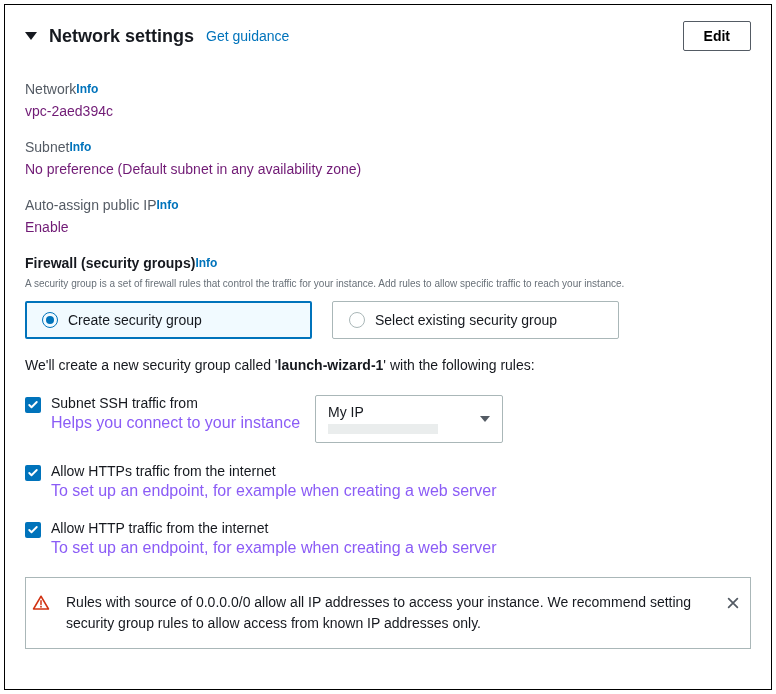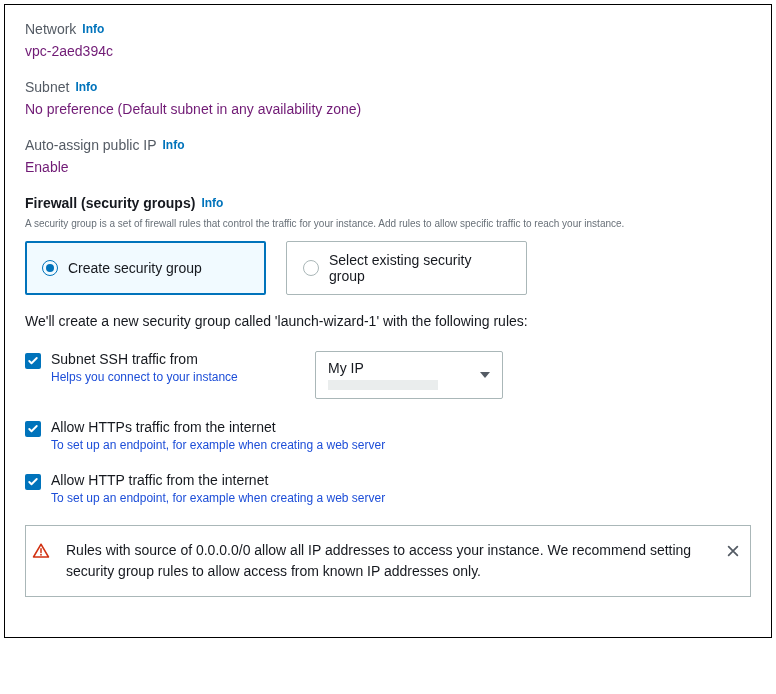--- a/index.html
+++ b/index.html
@@ -6,54 +6,62 @@
 body{font-family:"Amazon Ember","Helvetica Neue",Arial,sans-serif;font-size:14px;color:#16191f;background:#fff;padding:4px}
 .panel{border:1px solid #000;padding:16px 20px 20px 20px;width:768px}
 .panel-header{display:flex;align-items:center;justify-content:space-between;margin-bottom:30px}
 .panel-header-left{display:flex;align-items:center;gap:8px}
 .caret-down{display:inline-block;width:0;height:0;border-left:6px solid transparent;border-right:6px solid transparent;border-top:8px solid #16191f;margin-right:4px}
 .panel-title{font-size:18px;font-weight:700}
 .link{color:#0073bb;font-size:12px;font-weight:700;cursor:pointer}
 .link.guidance{font-size:14px;font-weight:400;margin-left:4px}
 .edit-btn{background:#fff;border:1px solid #545b64;padding:6px 20px;font-size:14px;font-weight:700;cursor:pointer;border-radius:2px}
 .field{margin-bottom:20px}
-.field-label{color:#545b64;font-size:14px;margin-bottom:6px;display:flex;align-items:center;gap:6px}
+.field-label{color:#545b64;font-size:14px;margin-bottom:6px;display:flex;align-items:center;}
 .field-label.bold{color:#16191f;font-weight:700}
 .field-value{color:#701a75;font-size:14px}
 .field-desc{color:#687078;font-size:10px;margin-top:4px;line-height:1.4}
 .radio-group{display:flex;gap:20px;margin-top:10px;margin-bottom:18px}
-.radio-btn{display:flex;align-items:center;gap:10px;border:1px solid #aab7b8;padding:10px 16px;width:241px;cursor:pointer;background:#fff;border-radius:2px;font-size:14px}
+.radio-btn{display:flex;align-items:center;gap:10px;border:1px solid #aab7b8;padding:10px 16px;width:287px;cursor:pointer;background:#fff;border-radius:2px;font-size:14px}
 .radio-btn.selected{border:2px solid #0073bb;background:#f1faff;padding:9px 15px}
 .radio-circle{width:16px;height:16px;border:1px solid #aab7b8;border-radius:50%;display:inline-flex;align-items:center;justify-content:center;flex-shrink:0}
 .radio-btn.selected .radio-circle{border:1px solid #0073bb}
 .radio-dot{width:8px;height:8px;background:#0073bb;border-radius:50%}
 .sg-text{font-size:14px;margin-bottom:22px}
-.sg-text b{font-weight:400}
+.sg-text b{font-weight:700}
 .check-row{display:flex;align-items:flex-start;gap:10px;margin-bottom:20px}
 .check-left{display:flex;align-items:flex-start;gap:10px;width:280px}
 .checkbox{width:16px;height:16px;background:#0073bb;border-radius:2px;display:inline-flex;align-items:center;justify-content:center;flex-shrink:0;margin-top:2px;cursor:pointer}
 .checkbox svg{width:12px;height:12px}
 .check-content{flex:1}
 .check-label{font-size:14px;color:#16191f}
-.check-desc{font-size:12px;color:#1d4ed8;margin-top:3px}
+.check-desc{font-size:16px;color:#8b5cf6;margin-top:3px}
 .select-box{border:1px solid #aab7b8;padding:8px 12px;width:188px;display:flex;align-items:center;justify-content:space-between;cursor:pointer;border-radius:2px;background:#fff}
 .select-value{font-size:14px}
 .select-sub{height:10px;width:110px;background:#eaeded;margin-top:4px}
 .triangle-down{width:0;height:0;border-left:5px solid transparent;border-right:5px solid transparent;border-top:6px solid #545b64}
 .alert{border:1px solid #aab7b8;padding:14px 6px;display:flex;align-items:flex-start;gap:16px;}
 .alert-icon{flex-shrink:0;margin-top:2px}
 .alert-text{flex:1;font-size:14px;line-height:1.5}
 .alert-close{flex-shrink:0;cursor:pointer;padding:4px}
 .alert-close svg{width:14px;height:14px}
 </style>
 </head>
 <body>
 
 <div class="panel">
 
+  <div class="panel-header">
+    <div class="panel-header-left">
+      <span class="caret-down"></span>
+      <span class="panel-title">Network settings</span>
+      <span class="link guidance">Get guidance</span>
+    </div>
+    <button class="edit-btn">Edit</button>
+  </div>
 
   <div class="field">
     <div class="field-label">
       <span>Network</span>
       <span class="link">Info</span>
     </div>
     <div class="field-value">vpc-2aed394c</div>
   </div>
 
   <div class="field">

